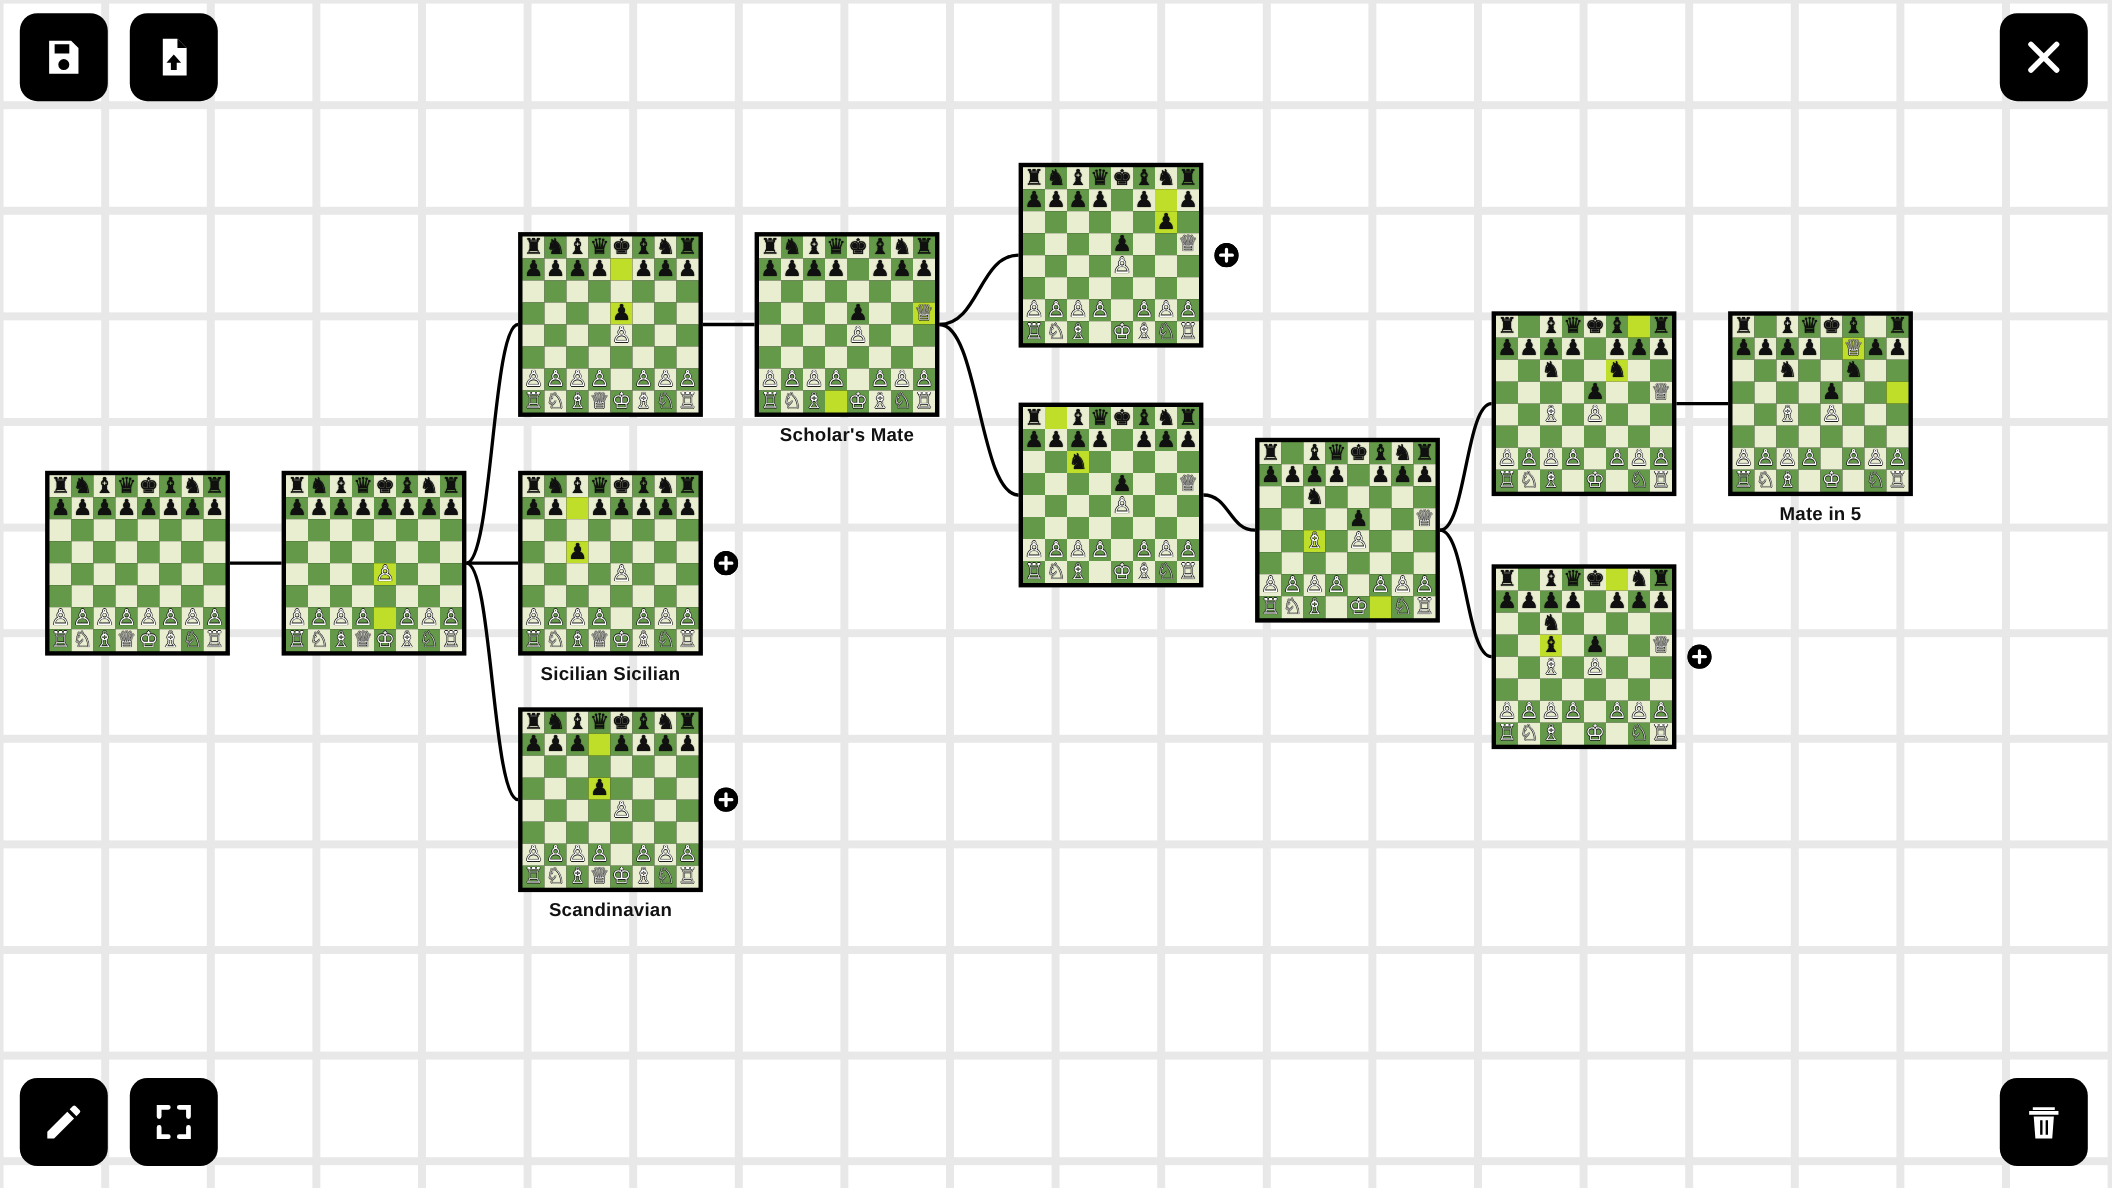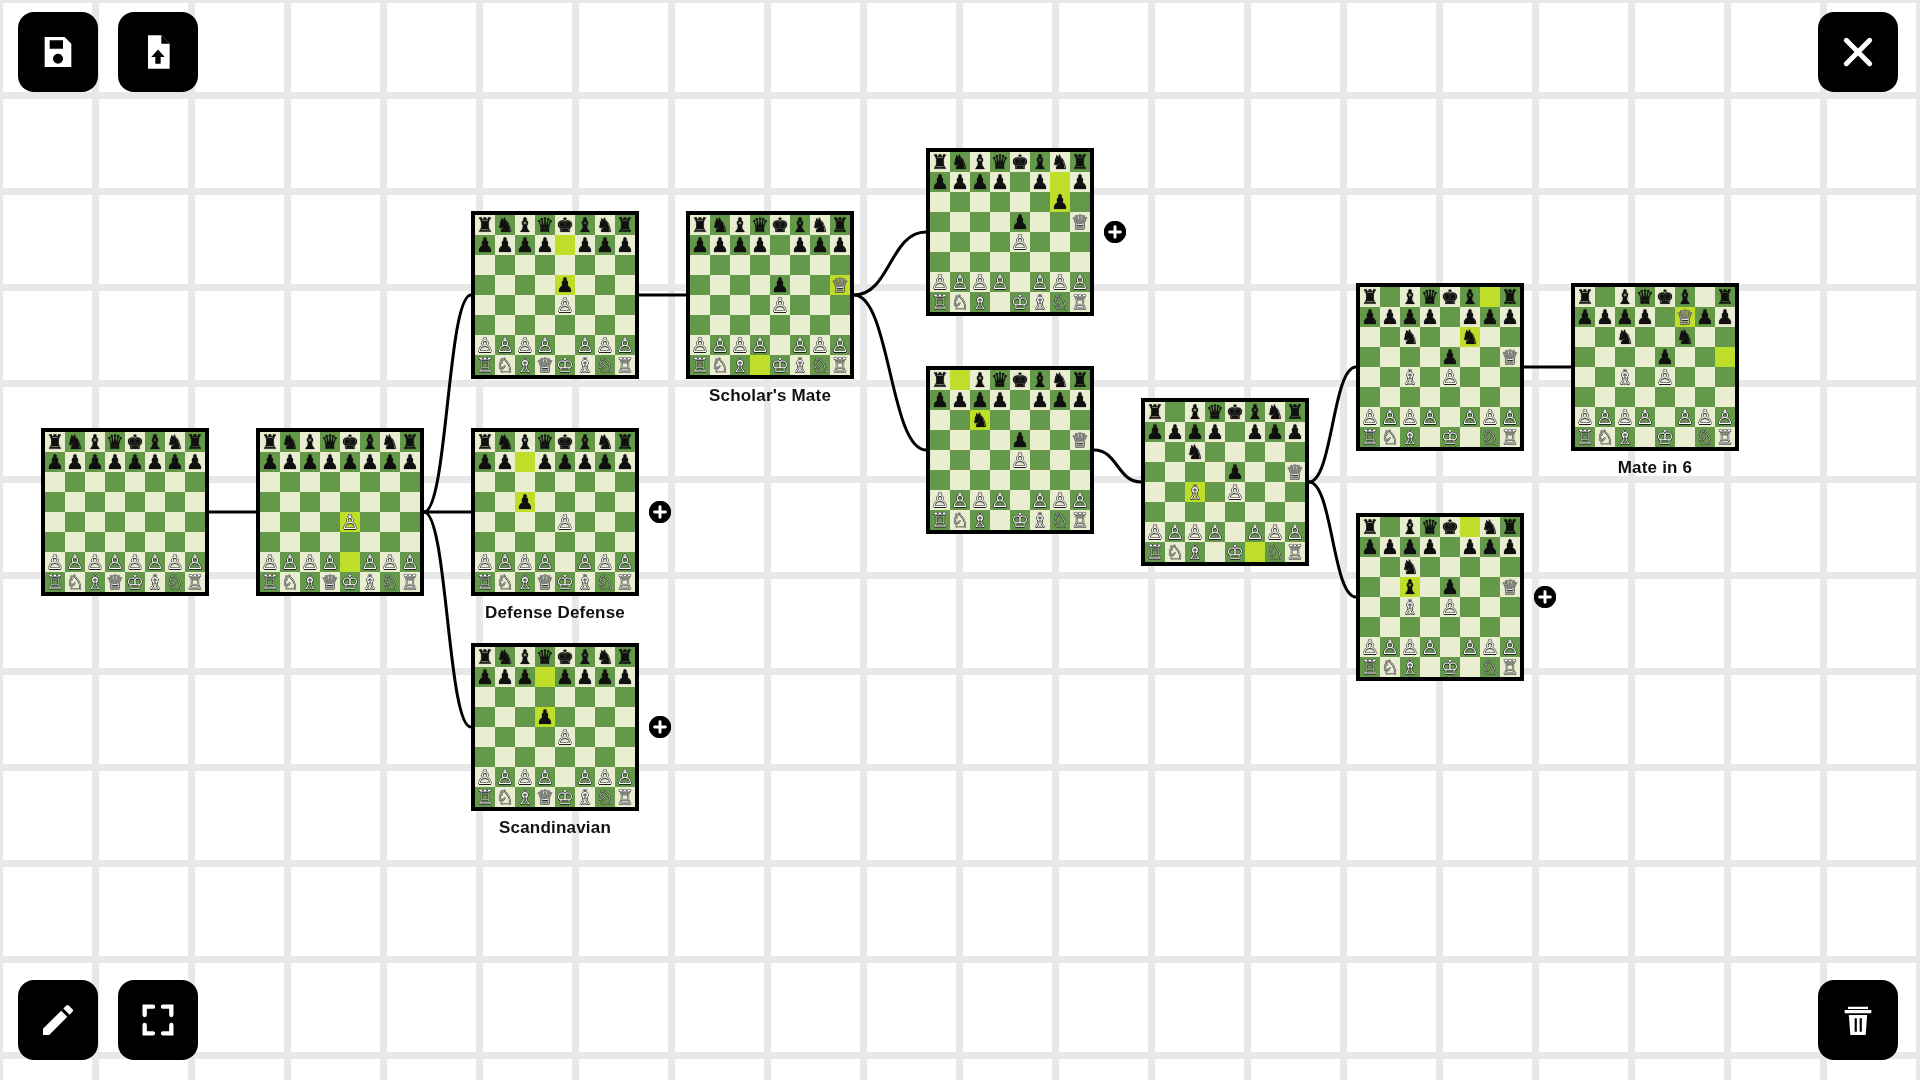--- a/index.html
+++ b/index.html
@@ -671,21 +671,21 @@
               <span class="pc w" style="font-size: 20px;">♗</span>
             </div>
             <div class="sq dark" style="width: 20px; height: 20px;">
               <span class="pc w" style="font-size: 20px;">♘</span>
             </div>
             <div class="sq light" style="width: 20px; height: 20px;">
               <span class="pc w" style="font-size: 20px;">♖</span>
             </div>
           </div>
         </div>
-        <div class="node-label">Defense Defense</div>
+        <div class="node-label">Sicilian Sicilian</div>
         <div class="plus-btn" style="left: 178px; top: 73px;">
           <svg width="22" height="22" viewBox="0 0 24 24">
             <circle cx="12" cy="12" r="12" fill="#000"></circle>
             <path stroke="#fff" stroke-width="3.2" stroke-linecap="round" d="M12 6.2v11.6M6.2 12h11.6"></path>
           </svg>
         </div>
       </div>
       <div class="node" style="left: 471px; top: 643px;">
         <div class="board-wrap" style="width: 160px; height: 160px;">
           <div class="board">
@@ -1768,21 +1768,21 @@
             </div>
             <div class="sq light" style="width: 20px; height: 20px;"></div>
             <div class="sq dark" style="width: 20px; height: 20px;">
               <span class="pc w" style="font-size: 20px;">♘</span>
             </div>
             <div class="sq light" style="width: 20px; height: 20px;">
               <span class="pc w" style="font-size: 20px;">♖</span>
             </div>
           </div>
         </div>
-        <div class="node-label">Mate in 6</div>
+        <div class="node-label">Mate in 5</div>
       </div>
     </div>
 
   <div class="tool-btn" id="btn-save">
     <svg width="40" height="40" viewBox="0 0 24 24">
       <path fill="#ffffff" d="M4 3h12l4 4v14H4V3zm3 2v5h8V5H7zm5 8a3 3 0 100 6 3 3 0 000-6z"></path>
     </svg>
   </div>
 
   <div class="tool-btn" id="btn-import">

